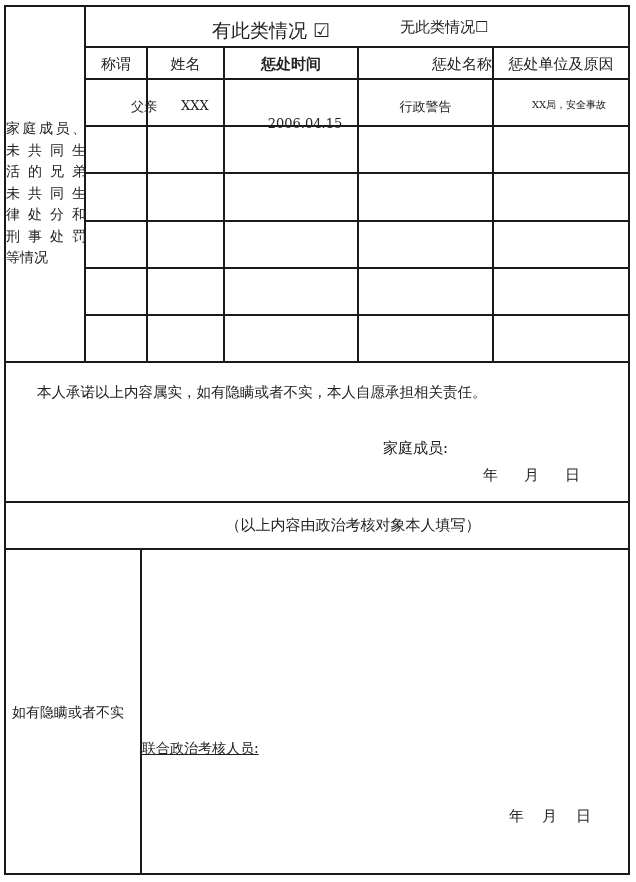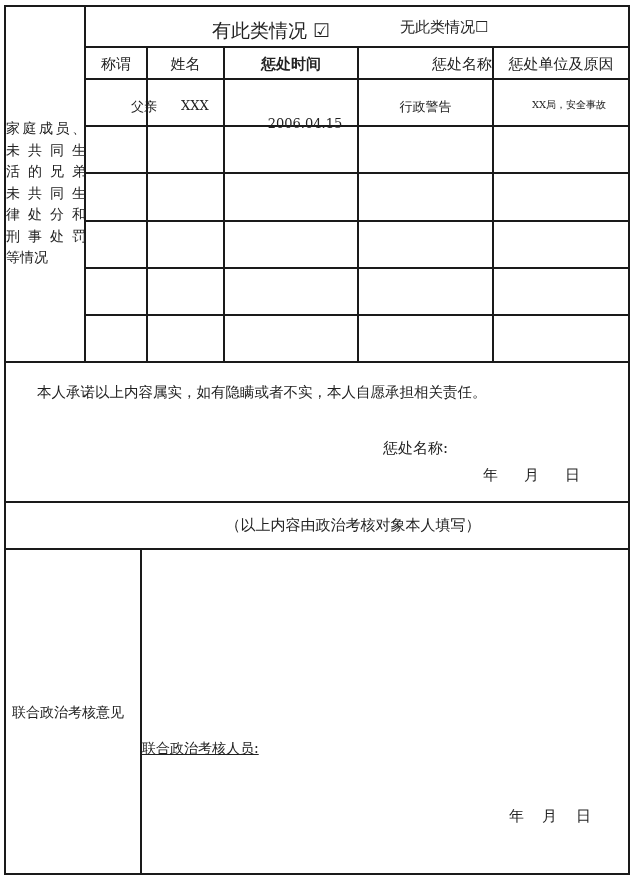--- a/index.html
+++ b/index.html
@@ -63,30 +63,30 @@
   <div class="txt c" style="left:359px;top:55px;width:133px;font-size:15px;text-align:right;">惩处名称</div>
   <div class="txt c" style="left:494px;top:55px;width:134px;font-size:15px;">惩处单位及原因</div>
 
   <div class="txt c" style="left:86px;top:98px;width:60px;font-size:13px;padding-left:28px;">父亲</div>
   <div class="txt c" style="left:148px;top:98px;width:94px;font-size:13px;">XXX</div>
   <div class="txt c" style="left:225px;top:116px;width:160px;font-size:13px;">2006.04.15</div>
   <div class="txt c" style="left:359px;top:98px;width:133px;font-size:13px;">行政警告</div>
   <div class="txt c" style="left:494px;top:98px;width:150px;font-size:10px;">XX局，安全事故</div>
 
   <div class="txt sans" style="left:37px;top:383px;font-size:14.5px;">本人承诺以上内容属实，如有隐瞒或者不实，本人自愿承担相关责任。</div>
-  <div class="txt" style="left:383px;top:439px;font-size:15px;">惩处名称:</div>
+  <div class="txt" style="left:383px;top:439px;font-size:15px;">家庭成员:</div>
   <div class="txt" style="left:483px;top:466px;font-size:15px;">年</div>
   <div class="txt" style="left:524px;top:466px;font-size:15px;">月</div>
   <div class="txt" style="left:565px;top:466px;font-size:15px;">日</div>
 
   <div class="ln-h" style="left:4px;top:501px;width:626px;"></div>
 
   <div class="txt c sans" style="left:4px;top:516px;width:626px;font-size:15px;padding-left:36px;">（以上内容由政治考核对象本人填写）</div>
 
   <div class="ln-h" style="left:4px;top:548px;width:626px;"></div>
 
   <div class="ln-v" style="left:140px;top:548px;height:326px;"></div>
-  <div class="txt" style="left:12px;top:704px;font-size:14px;">联合政治考核意见</div>
+  <div class="txt" style="left:12px;top:704px;font-size:14px;">如有隐瞒或者不实</div>
   <div class="txt" style="left:142px;top:740px;font-size:14px;text-decoration:underline;">联合政治考核人员:</div>
   <div class="txt" style="left:509px;top:807px;font-size:15px;">年</div>
   <div class="txt" style="left:542px;top:807px;font-size:15px;">月</div>
   <div class="txt" style="left:576px;top:807px;font-size:15px;">日</div>
 </div>
 
 </body></html>

